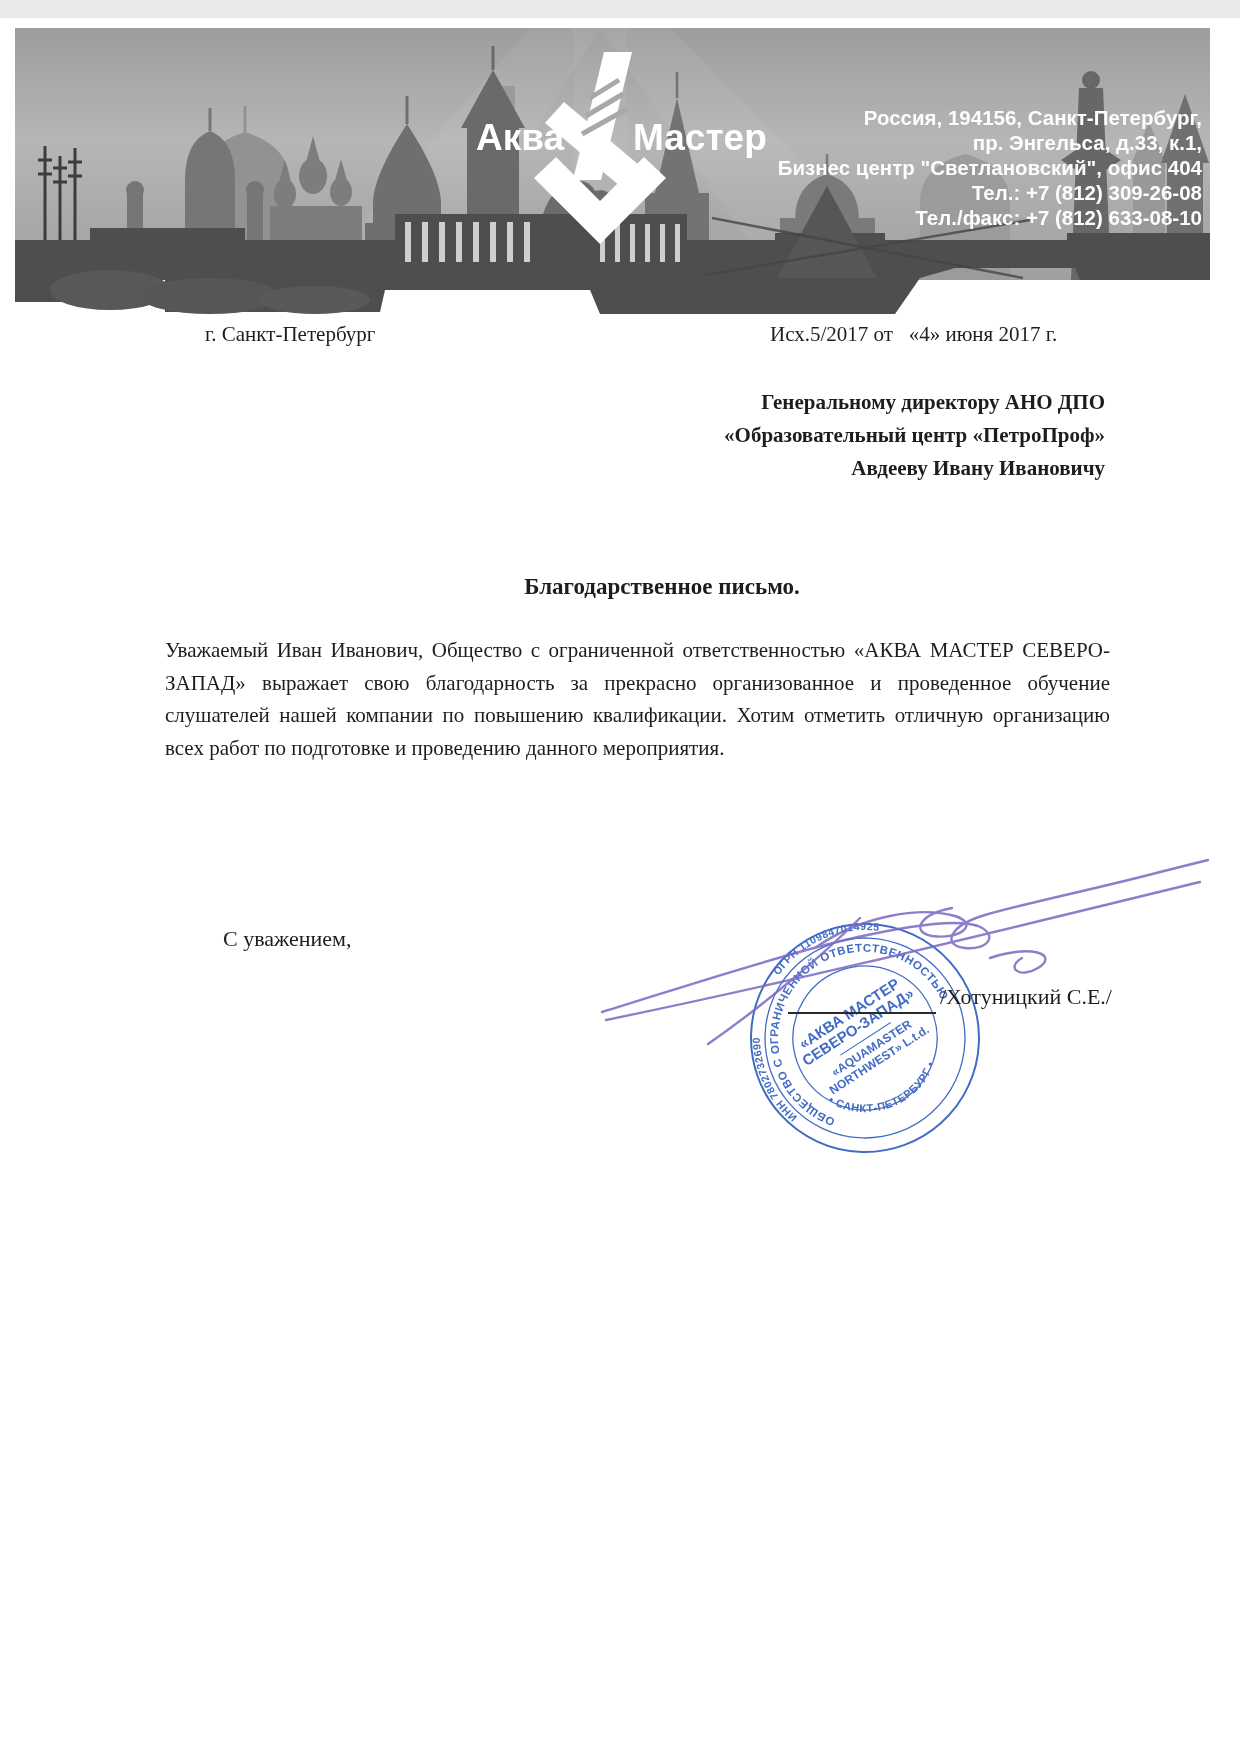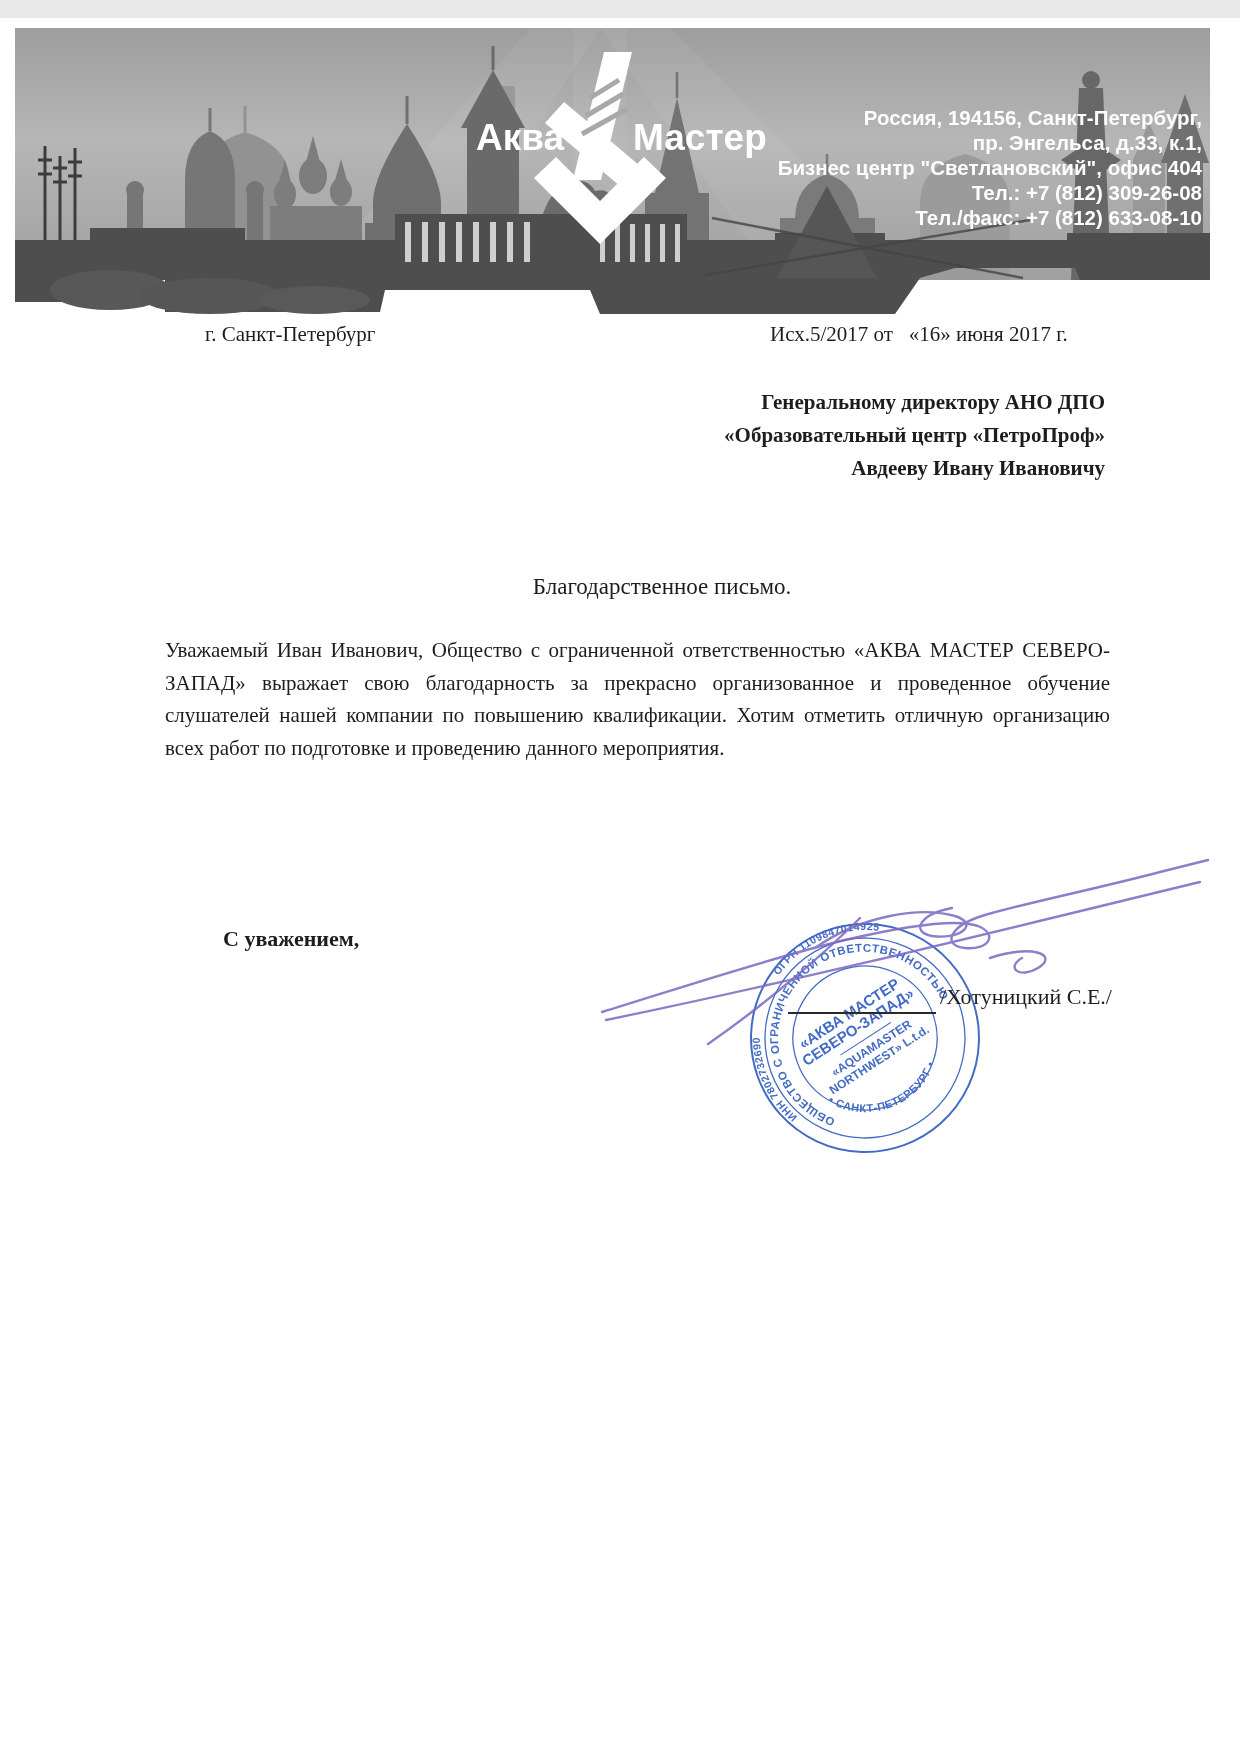--- a/index.html
+++ b/index.html
@@ -7,27 +7,27 @@
         font-family:"Liberation Serif",serif;color:#1d1d1d;overflow:hidden;}
   .abs{position:absolute;}
   
   .banner{left:15px;top:10px;width:1195px;height:290px;}
   
   .meta-city{left:205px;top:304px;font-size:21px;}
   .meta-ref{left:770px;top:304px;font-size:21px;white-space:pre;}
   
   .addressee{right:135px;top:368px;text-align:right;font-size:21px;font-weight:bold;line-height:33px;}
   
-  .title{left:262px;top:556px;width:800px;text-align:center;font-size:23px;font-weight:normal;}
+  .title{left:262px;top:556px;width:800px;text-align:center;font-size:23px;font-weight:bold;}
   
   .body-par{left:165px;top:616px;width:945px;font-size:21px;line-height:32.6px;
             text-align:justify;text-justify:inter-word;}
   .closing{left:165px;top:779px;width:945px;text-align:center;font-size:21px;}
   
-  .sig-block{left:223px;top:905px;font-size:22px;font-weight:bold;line-height:31.2px;}
+  .sig-block{left:223px;top:905px;font-size:22px;font-weight:normal;line-height:31.2px;}
   .sig-rule{left:788px;top:994px;width:148px;height:2px;background:#2a2a2a;z-index:6;}
   .sig-name{left:940px;top:966px;font-size:22px;font-weight:normal;z-index:7;}
   .stamp-wrap{left:560px;top:780px;width:680px;height:380px;z-index:5;}
   svg text{user-select:none;}
 </style>
 </head>
 <body>
 
 <div class="page">
 
@@ -142,21 +142,21 @@
     <g font-family="Liberation Sans, sans-serif" font-size="20.5" font-weight="600" fill="#fdfdfd" text-anchor="end">
       <text x="1187" y="97">Россия, 194156, Санкт-Петербург,</text>
       <text x="1187" y="122">пр. Энгельса, д.33, к.1,</text>
       <text x="1187" y="147">Бизнес центр "Светлановский", офис 404</text>
       <text x="1187" y="172">Тел.: +7 (812) 309-26-08</text>
       <text x="1187" y="197">Тел./факс: +7 (812) 633-08-10</text>
     </g>
   </svg>
 
   <div class="abs meta-city">г. Санкт-Петербург</div>
-  <div class="abs meta-ref">Исх.5/2017 от   «16» июня 2017 г.</div>
+  <div class="abs meta-ref">Исх.5/2017 от   «4» июня 2017 г.</div>
 
   <div class="abs addressee">
     <div>Генеральному директору АНО ДПО</div>
     <div>«Образовательный центр «ПетроПроф»</div>
     <div>Авдееву Ивану Ивановичу</div>
   </div>
 
   <div class="abs title">Благодарственное письмо.</div>
   <div class="abs body-par">Уважаемый Иван Иванович, Общество с ограниченной ответственностью «АКВА МАСТЕР СЕВЕРО-ЗАПАД» выражает свою благодарность за прекрасно организованное и проведенное обучение слушателей нашей компании по повышению квалификации. Хотим отметить отличную организацию всех работ по подготовке и проведению данного мероприятия.</div>
 

